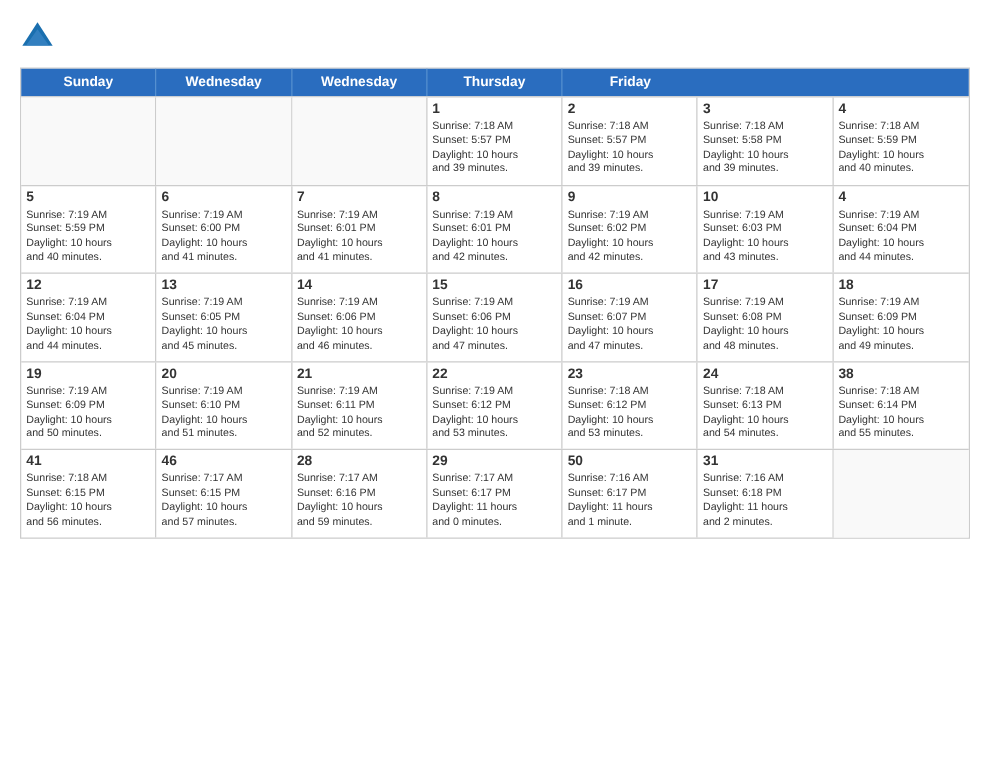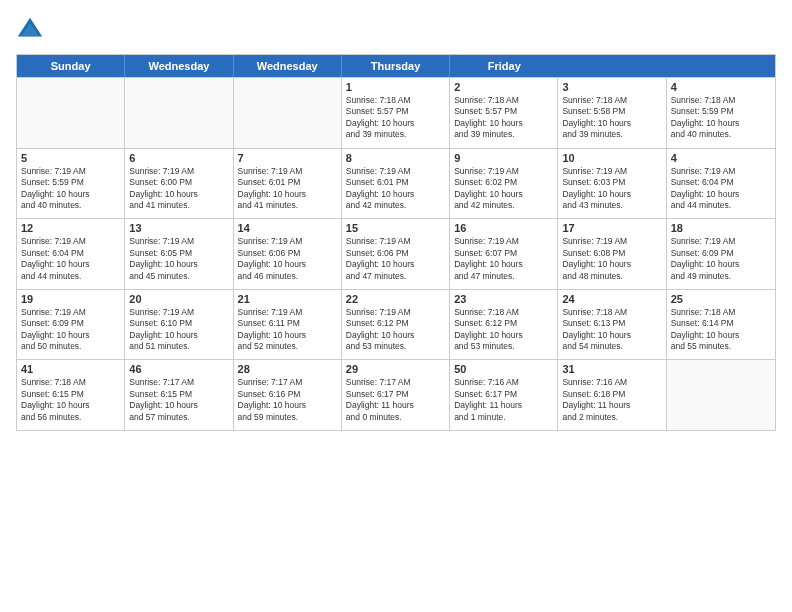--- a/index.html
+++ b/index.html
@@ -314,21 +314,21 @@
 and 53 minutes.</div>
           </div>
           <div class="cal-cell">
             <div class="day-num">24</div>
             <div class="day-info" style="white-space: pre-line;">Sunrise: 7:18 AM
 Sunset: 6:13 PM
 Daylight: 10 hours
 and 54 minutes.</div>
           </div>
           <div class="cal-cell">
-            <div class="day-num">25</div>
+            <div class="day-num">38</div>
             <div class="day-info" style="white-space: pre-line;">Sunrise: 7:18 AM
 Sunset: 6:14 PM
 Daylight: 10 hours
 and 55 minutes.</div>
           </div>
         </div>
         <div class="cal-row">
           <div class="cal-cell">
             <div class="day-num">41</div>
             <div class="day-info" style="white-space: pre-line;">Sunrise: 7:18 AM

